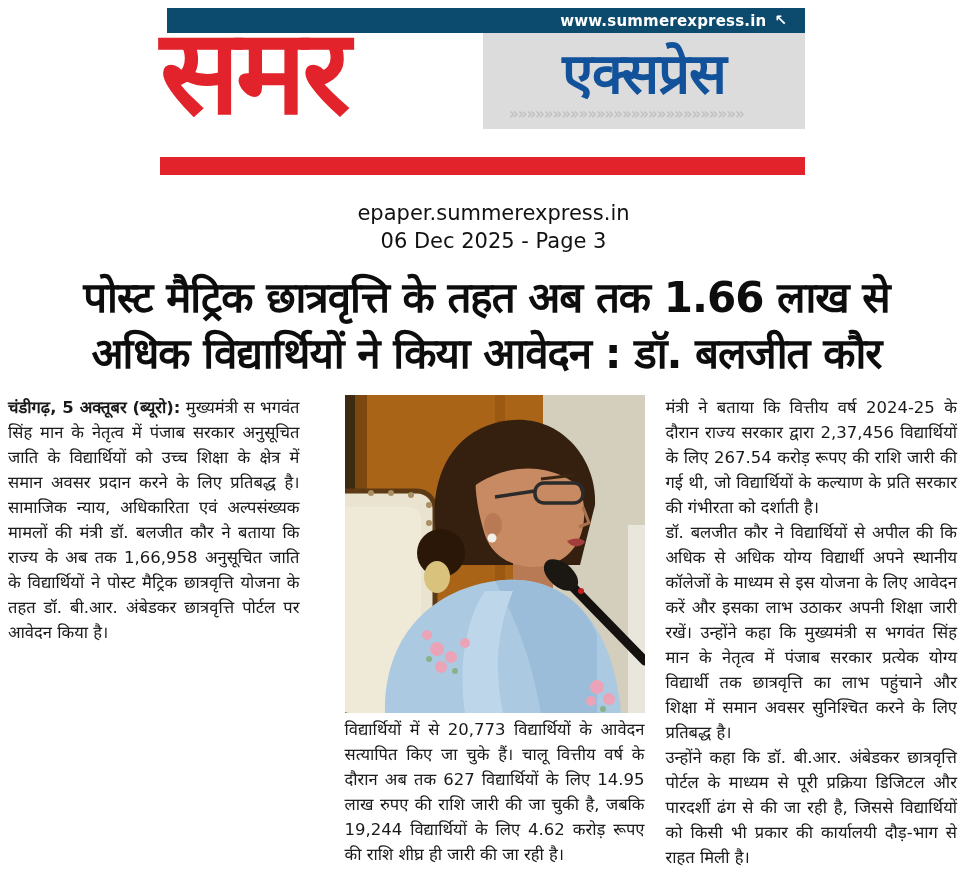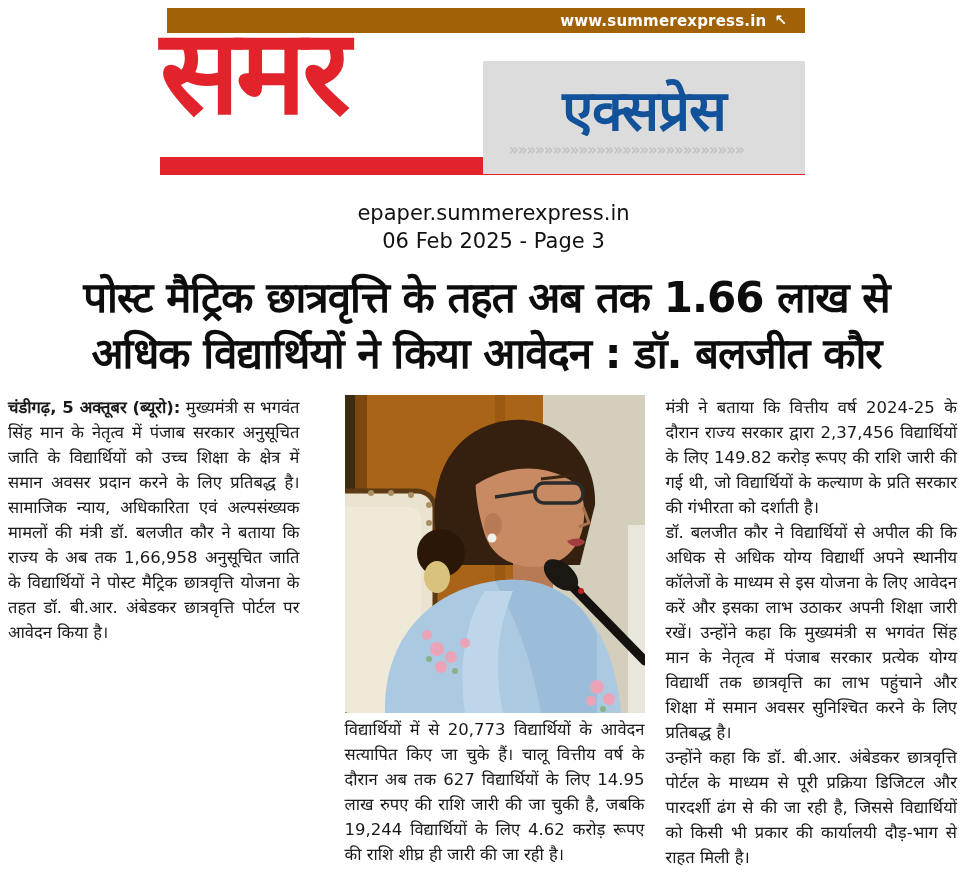--- a/index.html
+++ b/index.html
@@ -3,33 +3,33 @@
 <meta charset="utf-8">
 <style>
   html,body{margin:0;padding:0;}
   body{
     width:965px;height:874px;background:#ffffff;overflow:hidden;
     font-family:"DejaVu Sans",sans-serif;color:#1a1a1a;position:relative;
   }
   
   .masthead{width:645px;margin:8px auto 0;position:relative;}
   .mh-topbar{
-    background:#a16207;height:25px;display:flex;align-items:center;
+    background:#0c4a6e;height:25px;display:flex;align-items:center;
     justify-content:flex-end;padding-right:18px;gap:8px;margin-left:7px;
   }
   .mh-url{color:#ffffff;font-weight:bold;font-size:15px;letter-spacing:.2px;}
   .mh-cursor{color:#ffffff;font-size:15px;font-weight:bold;line-height:1;}
   .mh-logo-row{position:relative;height:120px;}
   .mh-hindi-main{
     position:absolute;left:0;top:-30px;color:#e2232b;font-weight:bold;
     font-size:118px;line-height:1.18;letter-spacing:-4px;z-index:2;
   }
   .mh-graybox{
-    position:absolute;right:0;top:0;width:322px;height:113px;background:#dcdcdc;
-    display:flex;flex-direction:column;justify-content:center;align-items:center;margin-top:28px;
+    position:absolute;right:0;top:0;width:322px;height:96px;background:#dcdcdc;
+    display:flex;flex-direction:column;justify-content:center;align-items:center;
   }
   .mh-hindi-sub{
     color:#12529b;font-weight:bold;font-size:56px;line-height:1.1;
     margin-top:2px;letter-spacing:-1px;
   }
   .mh-chevrons{
     color:#c2c2c2;font-size:15px;font-weight:bold;letter-spacing:-1px;
     align-self:flex-start;margin-left:26px;margin-top:0px;height:16px;overflow:hidden;
   }
   .mh-botbar{background:#e2232b;height:18px;margin-top:4px;}
@@ -65,21 +65,21 @@
     <div class="mh-graybox">
       <div class="mh-hindi-sub">एक्सप्रेस</div>
       <div class="mh-chevrons">»»»»»»»»»»»»»»»»»»»»»»»»»»»</div>
     </div>
   </div>
   <div class="mh-botbar"></div>
 </div>
 
 <div class="meta">
   <div>epaper.summerexpress.in</div>
-  <div>06 Feb 2025 - Page 3</div>
+  <div>06 Dec 2025 - Page 3</div>
 </div>
 
 <div class="headline">
   <div>पोस्ट मैट्रिक छात्रवृत्ति के तहत अब तक 1.66 लाख से</div>
   <div>अधिक विद्यार्थियों ने किया आवेदन : डॉ. बलजीत कौर</div>
 </div>
 
 <div class="article">
 
   <div class="col">
@@ -164,18 +164,18 @@
       <g>
         <path d="M222,186 L300,266" stroke="#14110e" stroke-width="9" stroke-linecap="round"></path>
         <ellipse cx="216" cy="180" rx="20" ry="12" transform="rotate(40 216 180)" fill="#1b1713"></ellipse>
         <circle cx="236" cy="196" r="3" fill="#c02020"></circle>
       </g>
     </svg>
     <p>विद्यार्थियों में से 20,773 विद्यार्थियों के आवेदन सत्यापित किए जा चुके हैं। चालू वित्तीय वर्ष के दौरान अब तक 627 विद्यार्थियों के लिए 14.95 लाख रुपए की राशि जारी की जा चुकी है, जबकि 19,244 विद्यार्थियों के लिए 4.62 करोड़ रूपए की राशि शीघ्र ही जारी की जा रही है।</p>
   </div>
 
   <div class="col">
-    <p>मंत्री ने बताया कि वित्तीय वर्ष 2024-25 के दौरान राज्य सरकार द्वारा 2,37,456 विद्यार्थियों के लिए 149.82 करोड़ रूपए की राशि जारी की गई थी, जो विद्यार्थियों के कल्याण के प्रति सरकार की गंभीरता को दर्शाती है।</p>
+    <p>मंत्री ने बताया कि वित्तीय वर्ष 2024-25 के दौरान राज्य सरकार द्वारा 2,37,456 विद्यार्थियों के लिए 267.54 करोड़ रूपए की राशि जारी की गई थी, जो विद्यार्थियों के कल्याण के प्रति सरकार की गंभीरता को दर्शाती है।</p>
     <p>डॉ. बलजीत कौर ने विद्यार्थियों से अपील की कि अधिक से अधिक योग्य विद्यार्थी अपने स्थानीय कॉलेजों के माध्यम से इस योजना के लिए आवेदन करें और इसका लाभ उठाकर अपनी शिक्षा जारी रखें। उन्होंने कहा कि मुख्यमंत्री स भगवंत सिंह मान के नेतृत्व में पंजाब सरकार प्रत्येक योग्य विद्यार्थी तक छात्रवृत्ति का लाभ पहुंचाने और शिक्षा में समान अवसर सुनिश्चित करने के लिए प्रतिबद्ध है।</p>
     <p>उन्होंने कहा कि डॉ. बी.आर. अंबेडकर छात्रवृत्ति पोर्टल के माध्यम से पूरी प्रक्रिया डिजिटल और पारदर्शी ढंग से की जा रही है, जिससे विद्यार्थियों को किसी भी प्रकार की कार्यालयी दौड़-भाग से राहत मिली है।</p>
   </div>
 
 </div>
 
 </body></html>

